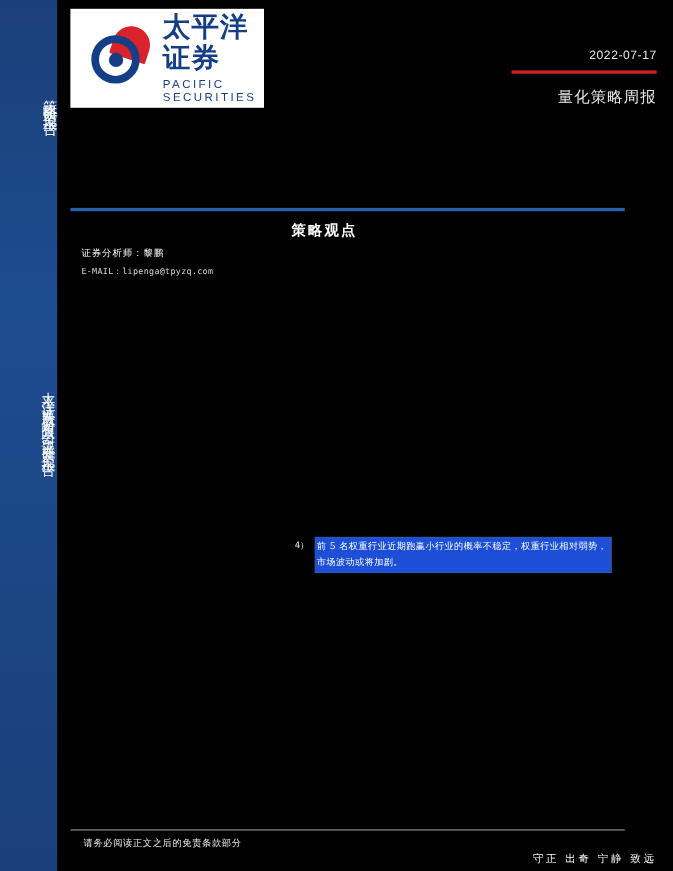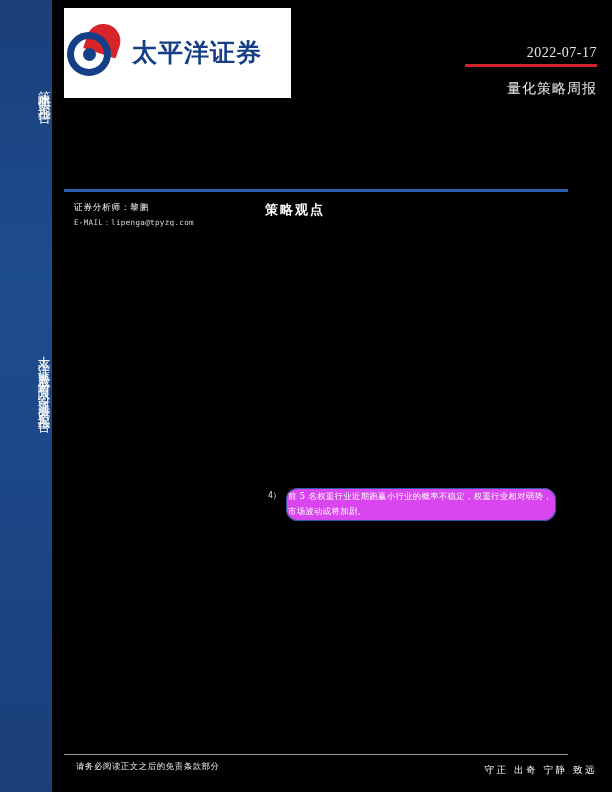--- a/index.html
+++ b/index.html
@@ -55,26 +55,26 @@
     top: 0;
     width: 560px;
     height: 792px;
   }
 
   
   .logo-box {
     position: absolute;
     left: 12px;
     top: 8px;
-    width: 227px;
+    width: 176px;
     height: 90px;
     background: #ffffff;
     display: flex;
     align-items: center;
-    padding-left: 0;
+    padding-left: 16px;
     box-sizing: border-box;
   }
   .logo-mark {
     position: relative;
     width: 62px;
     height: 62px;
     flex: none;
   }
   .logo-mark .ring {
     position: absolute;
@@ -122,22 +122,22 @@
     color: #143f86;
     letter-spacing: 2.2px;
     margin-top: 5px;
   }
 
   
   .hdr-date {
     position: absolute;
     right: 15px;
     top: 45px;
-    font-family: Liberation Serif, serif;
-    font-size: 14px;
+    font-family: Liberation Sans, sans-serif;
+    font-size: 11px;
     color: #e9e9e9;
     letter-spacing: 0.5px;
   }
   .hdr-rule {
     position: absolute;
     right: 15px;
     top: 64px;
     width: 132px;
     height: 3px;
     background: #cf2127;
@@ -170,20 +170,21 @@
     font-family: "DejaVu Sans Mono", monospace;
     font-size: 7.6px;
     line-height: 1.95;
     color: #dcdcdc;
     letter-spacing: 0.3px;
   }
   .analyst .nm {
     font-size: 8.6px;
     color: #ffffff;
     letter-spacing: 0.8px;
+    margin-top: 24px;
   }
 
   
   .sec-title {
     position: absolute;
     left: 213px;
     top: 201px;
     font-family: "DejaVu Serif", serif;
     font-size: 13px;
     font-weight: bold;
@@ -207,25 +208,24 @@
     font-size: 8px;
     color: #e6e6e6;
     padding-top: 2px;
   }
   .para-body {
     font-family: "DejaVu Serif", serif;
     font-size: 8.3px;
     line-height: 1.85;
     color: #ffffff;
     letter-spacing: 0.4px;
-    background: #d946ef;
+    background: #1d4ed8;
     box-shadow: 0 0 0 1px #2d5aa0 inset;
     padding: 1px 2px;
     width: 266px;
-    border-radius: 12px;
   }
 
   
   .footer-rule {
     position: absolute;
     left: 12px;
     bottom: 37px;
     width: 504px;
     height: 1px;
     background: #9a9a9a;
@@ -236,21 +236,21 @@
     bottom: 20px;
     font-family: "DejaVu Serif", serif;
     font-size: 8.4px;
     color: #f0f0f0;
     letter-spacing: 0.6px;
     margin-left: 10px;
   }
   .footer-right {
     position: absolute;
     right: 15px;
-    bottom: 15px;
+    bottom: 4px;
     font-family: "DejaVu Serif", serif;
     font-size: 9.5px;
     color: #ffffff;
     letter-spacing: 2.5px;
   }
 </style>
 </head>
 <body>
 
 <div class="left-band">
@@ -261,20 +261,21 @@
 <div class="page">
 
   <div class="logo-box">
     <div class="logo-mark">
       <div class="wedge"></div>
       <div class="ring"></div>
       <div class="dot"></div>
     </div>
     <div class="logo-text">
       <div class="logo-cn">太平洋证券</div>
+      <div class="logo-en">PACIFIC SECURITIES</div>
     </div>
   </div>
 
   <div class="hdr-date">2022-07-17</div>
   <div class="hdr-rule"></div>
   <div class="hdr-tag">量化策略周报</div>
 
   <div class="blue-rule"></div>
 
   <div class="analyst">

